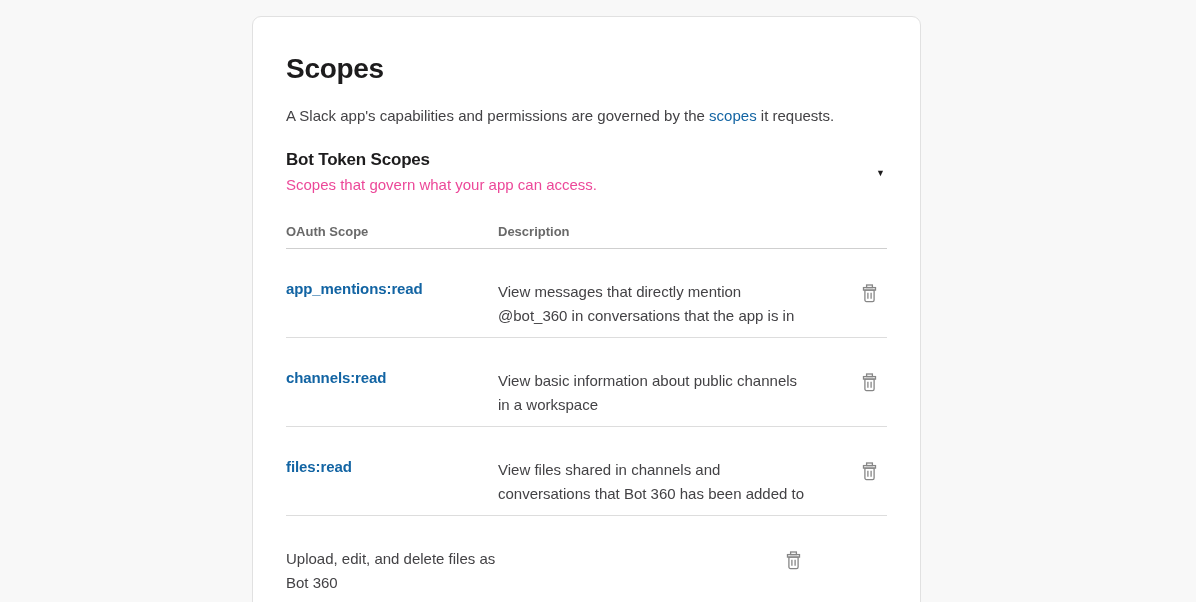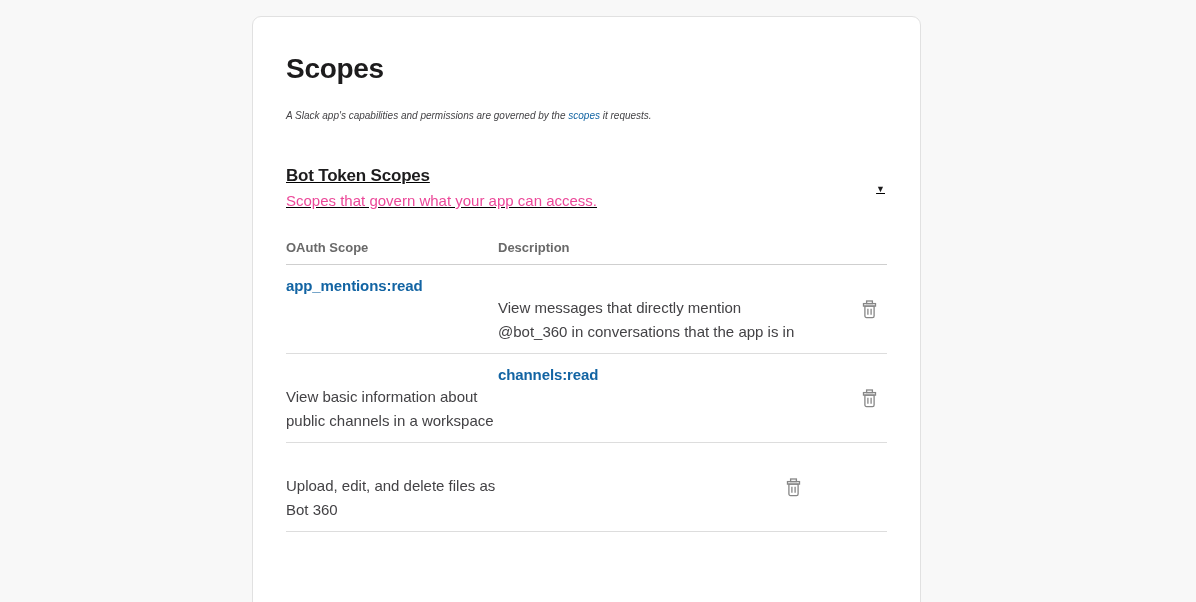--- a/index.html
+++ b/index.html
@@ -24,36 +24,34 @@
     padding: 36px 33px 40px 33px;
   }
   .page-title {
     font-size: 28px;
     font-weight: 700;
     color: #1d1c1d;
     letter-spacing: -0.3px;
     margin-bottom: 20px;
   }
   .intro {
-    font-size: 10px;
+    font-size: 15px;
     color: #434245;
     line-height: 21px;
-    margin-bottom: 40px;
-    font-style: italic;
+    margin-bottom: 24px;
   }
   a.link {
     color: #1264a3;
     text-decoration: none;
     cursor: pointer;
   }
   .section-header {
     display: flex;
     align-items: center;
     justify-content: space-between;
-    text-decoration: underline;
   }
   .section-title {
     font-size: 17px;
     font-weight: 700;
     color: #1d1c1d;
     letter-spacing: -0.2px;
     margin-bottom: 5px;
   }
   .section-subtitle {
     font-size: 15px;
@@ -82,21 +80,21 @@
     color: #696969;
     font-weight: 700;
   }
   .row {
     display: grid;
     grid-template-columns: 212px 313px 1fr;
     border-bottom: 1px solid #dddddd;
     padding: 9px 0;
     align-items: start;
   }
-  .cell.scope { padding-top: 3px; }
+  .cell.scope { padding-top: 3px; margin-top: 19px; }
   .scope-link {
     font-size: 15px;
     font-weight: 700;
     letter-spacing: -0.1px;
   }
   .cell.desc {
     font-size: 15px;
     color: #434245;
     line-height: 24px;
     margin-top: 22px;
@@ -155,38 +153,55 @@
           <rect x="2.5" y="3.6" width="12" height="2.5" stroke="#868686" stroke-width="1.3"></rect>
           <path d="M3.9 6.1 H13.1 V16 a1.6 1.6 0 0 1 -1.6 1.6 H5.5 A1.6 1.6 0 0 1 3.9 16 Z" stroke="#868686" stroke-width="1.3"></path>
           <line x1="6.9" y1="8.8" x2="6.9" y2="14.8" stroke="#868686" stroke-width="1.3"></line>
           <line x1="10.1" y1="8.8" x2="10.1" y2="14.8" stroke="#868686" stroke-width="1.3"></line>
         </svg>
       </button>
     </div>
   </div>
 
   <div class="row">
-    <div class="cell desc">View basic information about public channels in a workspace</div>
     <div class="cell scope">
       <a href="#" class="link scope-link">channels:read</a>
     </div>
-    <div class="cell actions">
-      <button class="trash-btn">
-        <svg width="17" height="19" viewBox="0 0 17 19" fill="none" xmlns="http://www.w3.org/2000/svg">
-          <rect x="5.6" y="1" width="5.8" height="2.6" stroke="#868686" stroke-width="1.3"></rect>
-          <rect x="2.5" y="3.6" width="12" height="2.5" stroke="#868686" stroke-width="1.3"></rect>
-          <path d="M3.9 6.1 H13.1 V16 a1.6 1.6 0 0 1 -1.6 1.6 H5.5 A1.6 1.6 0 0 1 3.9 16 Z" stroke="#868686" stroke-width="1.3"></path>
-          <line x1="6.9" y1="8.8" x2="6.9" y2="14.8" stroke="#868686" stroke-width="1.3"></line>
-          <line x1="10.1" y1="8.8" x2="10.1" y2="14.8" stroke="#868686" stroke-width="1.3"></line>
-        </svg>
-      </button>
-    </div>
-  </div>
-
-
+    <div class="cell desc">View basic information about public channels in a workspace</div>
+    <div class="cell actions">
+      <button class="trash-btn">
+        <svg width="17" height="19" viewBox="0 0 17 19" fill="none" xmlns="http://www.w3.org/2000/svg">
+          <rect x="5.6" y="1" width="5.8" height="2.6" stroke="#868686" stroke-width="1.3"></rect>
+          <rect x="2.5" y="3.6" width="12" height="2.5" stroke="#868686" stroke-width="1.3"></rect>
+          <path d="M3.9 6.1 H13.1 V16 a1.6 1.6 0 0 1 -1.6 1.6 H5.5 A1.6 1.6 0 0 1 3.9 16 Z" stroke="#868686" stroke-width="1.3"></path>
+          <line x1="6.9" y1="8.8" x2="6.9" y2="14.8" stroke="#868686" stroke-width="1.3"></line>
+          <line x1="10.1" y1="8.8" x2="10.1" y2="14.8" stroke="#868686" stroke-width="1.3"></line>
+        </svg>
+      </button>
+    </div>
+  </div>
+
+
+  <div class="row">
+    <div class="cell scope">
+      <a href="#" class="link scope-link">files:read</a>
+    </div>
+    <div class="cell desc">View files shared in channels and conversations that Bot 360 has been added to</div>
+    <div class="cell actions">
+      <button class="trash-btn">
+        <svg width="17" height="19" viewBox="0 0 17 19" fill="none" xmlns="http://www.w3.org/2000/svg">
+          <rect x="5.6" y="1" width="5.8" height="2.6" stroke="#868686" stroke-width="1.3"></rect>
+          <rect x="2.5" y="3.6" width="12" height="2.5" stroke="#868686" stroke-width="1.3"></rect>
+          <path d="M3.9 6.1 H13.1 V16 a1.6 1.6 0 0 1 -1.6 1.6 H5.5 A1.6 1.6 0 0 1 3.9 16 Z" stroke="#868686" stroke-width="1.3"></path>
+          <line x1="6.9" y1="8.8" x2="6.9" y2="14.8" stroke="#868686" stroke-width="1.3"></line>
+          <line x1="10.1" y1="8.8" x2="10.1" y2="14.8" stroke="#868686" stroke-width="1.3"></line>
+        </svg>
+      </button>
+    </div>
+  </div>
 
   <div class="row">
     <div class="cell desc">Upload, edit, and delete files as Bot 360</div>
     <div class="cell actions">
       <button class="trash-btn">
         <svg width="17" height="19" viewBox="0 0 17 19" fill="none" xmlns="http://www.w3.org/2000/svg">
           <rect x="5.6" y="1" width="5.8" height="2.6" stroke="#868686" stroke-width="1.3"></rect>
           <rect x="2.5" y="3.6" width="12" height="2.5" stroke="#868686" stroke-width="1.3"></rect>
           <path d="M3.9 6.1 H13.1 V16 a1.6 1.6 0 0 1 -1.6 1.6 H5.5 A1.6 1.6 0 0 1 3.9 16 Z" stroke="#868686" stroke-width="1.3"></path>
           <line x1="6.9" y1="8.8" x2="6.9" y2="14.8" stroke="#868686" stroke-width="1.3"></line>

